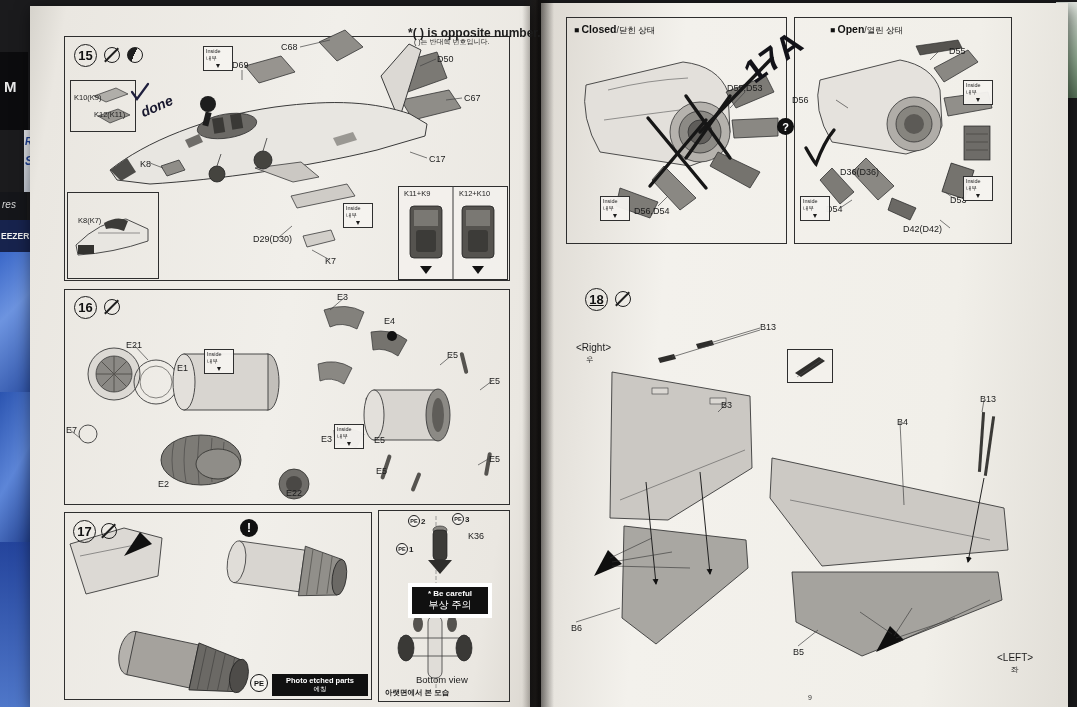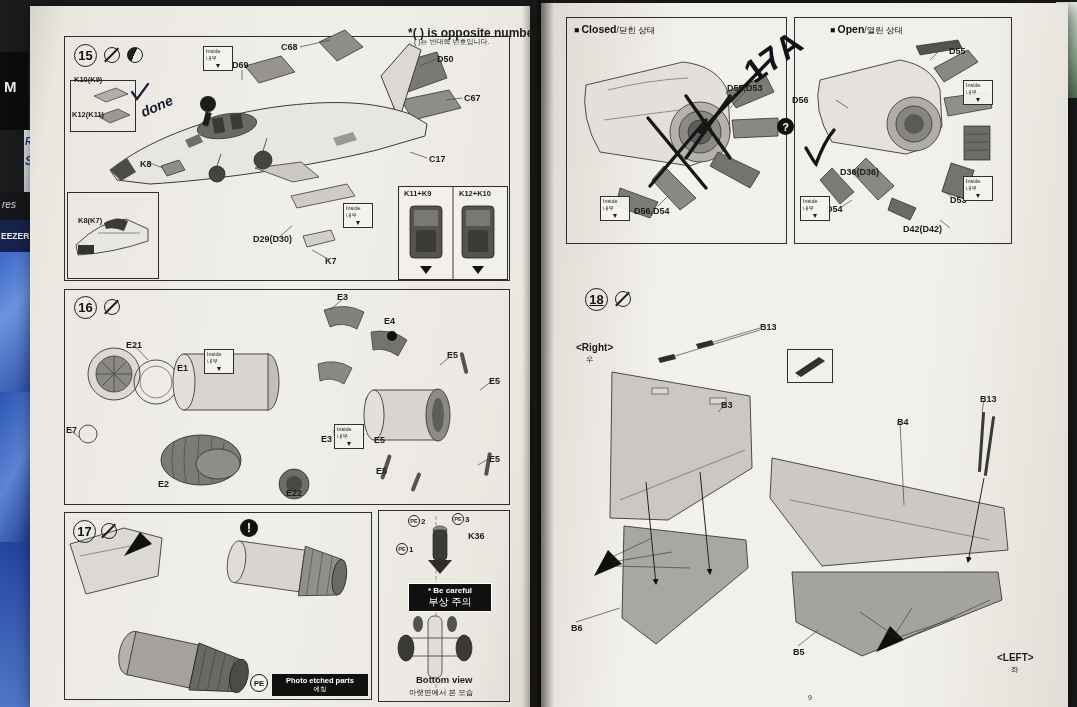--- a/index.html
+++ b/index.html
@@ -13,21 +13,21 @@
     background:linear-gradient(100deg,#d6d3cc 0%,#eae7e1 6%,#f1efea 50%,#eae7e1 90%,#dcd8d1 100%); }
   .page.right { left:541px; top:3px; width:527px; height:704px;
     background:linear-gradient(95deg,#dcd8d1 0%,#f3f1ec 25%,#f1efe9 75%,#e1ded7 100%); }
   .fold { position:absolute; left:522px; top:0; width:32px; height:707px; z-index:9;
     background:linear-gradient(90deg,rgba(0,0,0,0) 0%,rgba(30,25,20,.45) 42%,rgba(15,12,10,.65) 52%,rgba(0,0,0,0) 100%); }
 
   
   .sbox { position:absolute; border:1.3px solid #2e2e2e; z-index:10; }
 
   
-  .pl { position:absolute; font-size:9px; font-weight:700; color:#1c1c1c; white-space:nowrap; z-index:20; }
+  .pl { position:absolute; font-size:9px; font-weight:400; color:#1c1c1c; white-space:nowrap; z-index:20; }
   .pl.sm { font-size:7.5px; }
   .note { position:absolute; z-index:20; color:#1c1c1c; white-space:nowrap; }
   .bhead { position:absolute; z-index:20; color:#111; white-space:nowrap; font-size:8.5px; }
   .bhead b { font-size:10.5px; }
 
   
   .stepn { position:absolute; width:23px; height:23px; border:1.7px solid #1e1e1e; border-radius:50%;
     display:flex; align-items:center; justify-content:center; font-size:13px; font-weight:700;
     color:#111; z-index:20; background:transparent; }
 
@@ -48,21 +48,21 @@
   .insidebox .tri { display:block; text-align:center; font-size:7px; line-height:1; }
 
   
   .pecirc { display:inline-flex; width:12px; height:12px; border:1.2px solid #1c1c1c; border-radius:50%;
     font-size:5.5px; font-weight:700; align-items:center; justify-content:center; background:#f4f2ee; }
   .pe-callout { position:absolute; z-index:22; display:flex; align-items:center; gap:1px;
     font-size:8px; font-weight:700; color:#1c1c1c; }
 
   
   .blackbox { background:#101010; color:#fff; text-align:center; }
-  .becareful { position:absolute; z-index:22; width:84px; border:1px solid #ffffff; }
+  .becareful { position:absolute; z-index:22; width:84px; border:4px solid #ffffff; }
   .becareful .l1 { font-size:8px; font-weight:700; padding:2px 0 0; }
   .becareful .l2 { font-size:10px; padding:0 0 2px; }
   .penote { position:absolute; z-index:22; display:flex; align-items:flex-start; gap:4px; }
   .penote .circ { width:18px; height:18px; border:1.6px solid #111; border-radius:50%; background:#f4f2ee;
     display:flex; align-items:center; justify-content:center; font-size:7.5px; font-weight:700; color:#111; }
   .penote .bb { width:96px; padding:2px 2px; }
   .penote .bb .t1 { font-size:7.5px; font-weight:700; }
   .penote .bb .t2 { font-size:6.5px; }
 
   
@@ -107,22 +107,22 @@
 
   <div class="note" style="left:408px;top:26px;font-size:12px;font-weight:700;">*( ) is opposite number.</div>
   <div class="note" style="left:414px;top:37px;font-size:7px;">( )는 반대쪽 번호입니다.</div>
 
   <div class="sbox" style="left:64px;top:36px;width:446px;height:245px;"></div>
   <div class="stepn" style="left:74px;top:44px;">15</div>
   <div class="icn-noglue" style="left:104px;top:47px;"></div>
   <div class="icn-half" style="left:127px;top:47px;"></div>
 
   <div class="sbox" style="left:70px;top:80px;width:66px;height:52px;border-width:1px;"></div>
-  <span class="pl sm" style="left:74px;top:75px;">K10(K9)</span>
-  <span class="pl sm" style="left:72px;top:110px;text-align:right;">K12(K11)</span>
+  <span class="pl sm" style="left:74px;top:93px;">K10(K9)</span>
+  <span class="pl sm" style="left:94px;top:110px;text-align:right;">K12(K11)</span>
   <svg class="diagram" style="left:72px;top:82px;" width="62" height="48" viewBox="0 0 62 48">
     <polygon points="22,14 44,6 56,12 34,20" fill="#b0aea9" stroke="#333" stroke-width="0.7"></polygon>
     <polygon points="26,34 46,27 58,33 38,41" fill="#9a9893" stroke="#333" stroke-width="0.7"></polygon>
   </svg>
 
   <div class="hand done" style="left:140px;top:98px;">done</div>
 
   <div class="insidebox" style="left:203px;top:46px;">
     <span>Inside</span><br>
     <span>내부</span>
@@ -336,21 +336,21 @@
     <polygon points="48,48 72,48 60,62" fill="#2e2d2b"></polygon>
     <rect x="48" y="104" width="14" height="62" rx="6" fill="#e0ddd8" stroke="#3a3a3a" stroke-width="0.8"></rect>
     <line x1="20" y1="126" x2="90" y2="126" stroke="#3a3a3a" stroke-width="0.8"></line>
     <line x1="22" y1="144" x2="88" y2="144" stroke="#3a3a3a" stroke-width="0.8"></line>
     <ellipse cx="26" cy="136" rx="8" ry="13" fill="#3a3936" stroke="#222" stroke-width="0.7"></ellipse>
     <ellipse cx="84" cy="136" rx="8" ry="13" fill="#3a3936" stroke="#222" stroke-width="0.7"></ellipse>
     <ellipse cx="38" cy="112" rx="5" ry="8" fill="#55534f"></ellipse>
     <ellipse cx="72" cy="112" rx="5" ry="8" fill="#55534f"></ellipse>
   </svg>
   <span class="pl" style="left:416px;top:674px;font-size:9.5px;">Bottom view</span>
-  <span class="pl sm" style="left:409px;top:688px;font-weight:400;">아랫면에서 본 모습</span>
+  <span class="pl sm" style="left:385px;top:688px;font-weight:700;">아랫면에서 본 모습</span>
 
   <div class="sbox" style="left:566px;top:17px;width:221px;height:227px;"></div>
   <div class="bhead" style="left:574px;top:23px;">
     <span>■</span>
     <b>Closed</b><span>/닫힌 상태</span>
   </div>
   <svg class="diagram" style="left:568px;top:40px;" width="217" height="202" viewBox="0 0 217 202">
     <path d="M18,45 L115,22 Q150,26 160,52 L162,92 Q152,118 122,126 L32,112 Q12,78 18,45 Z" fill="#e3e0db" stroke="#3a3a3a" stroke-width="0.9"></path>
     <circle cx="132" cy="92" r="30" fill="#b5b2ad" stroke="#333" stroke-width="0.8"></circle>
     <circle cx="132" cy="92" r="21" fill="#8c8a85" stroke="#333" stroke-width="0.8"></circle>

